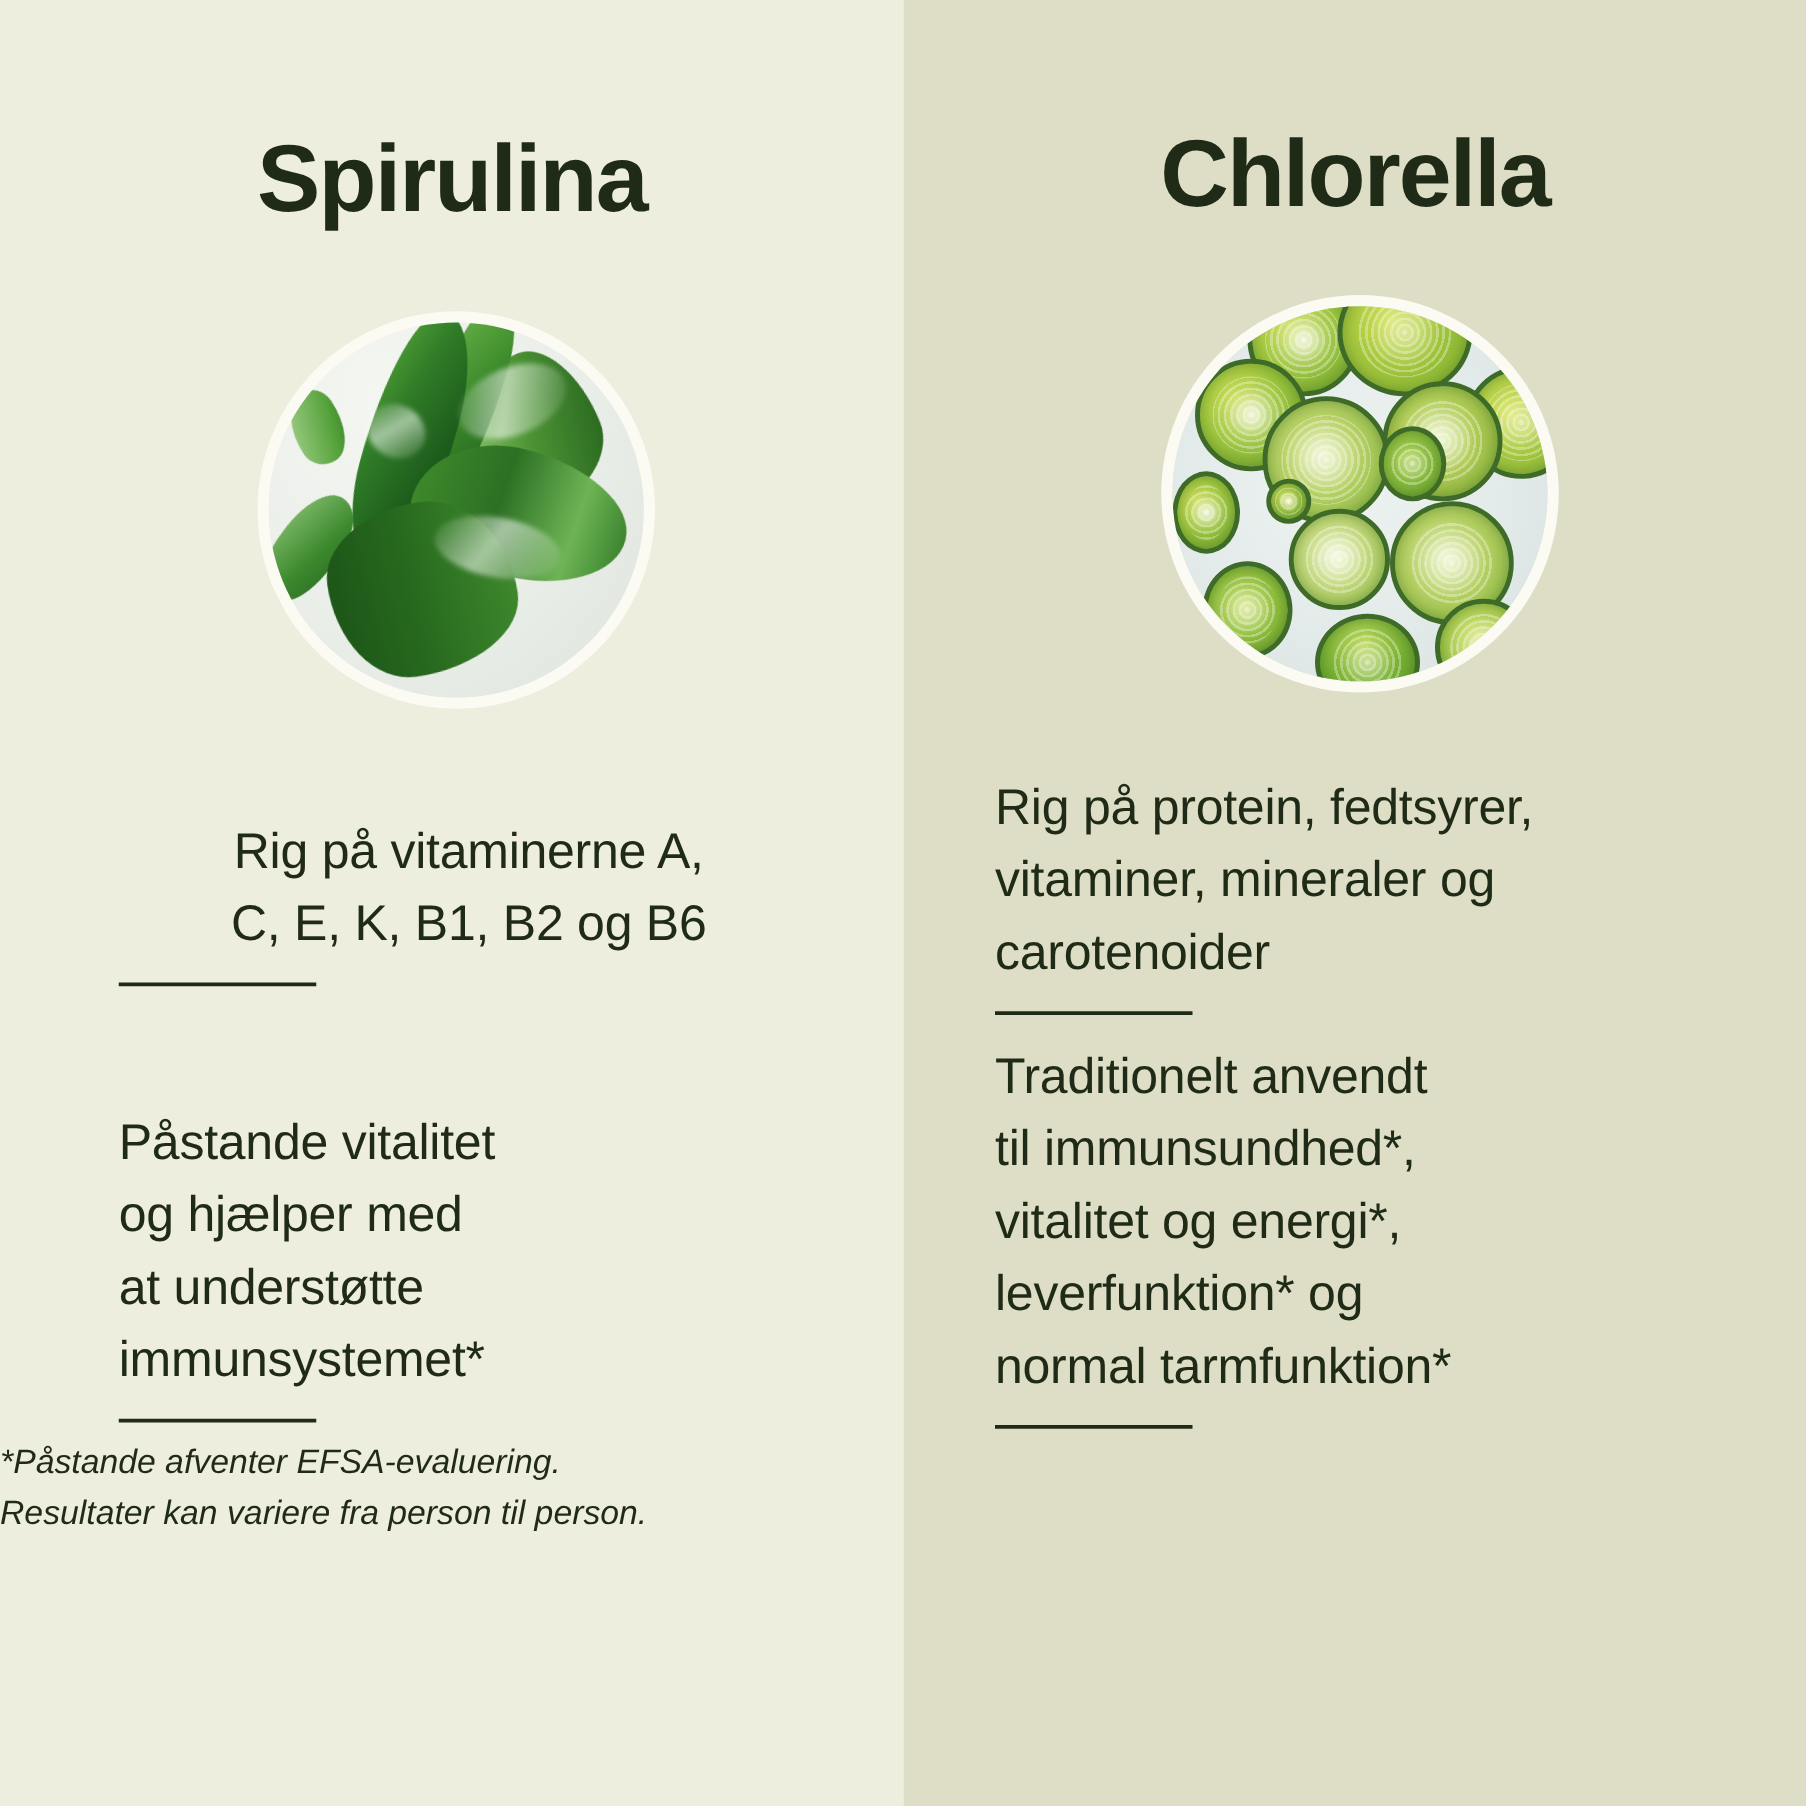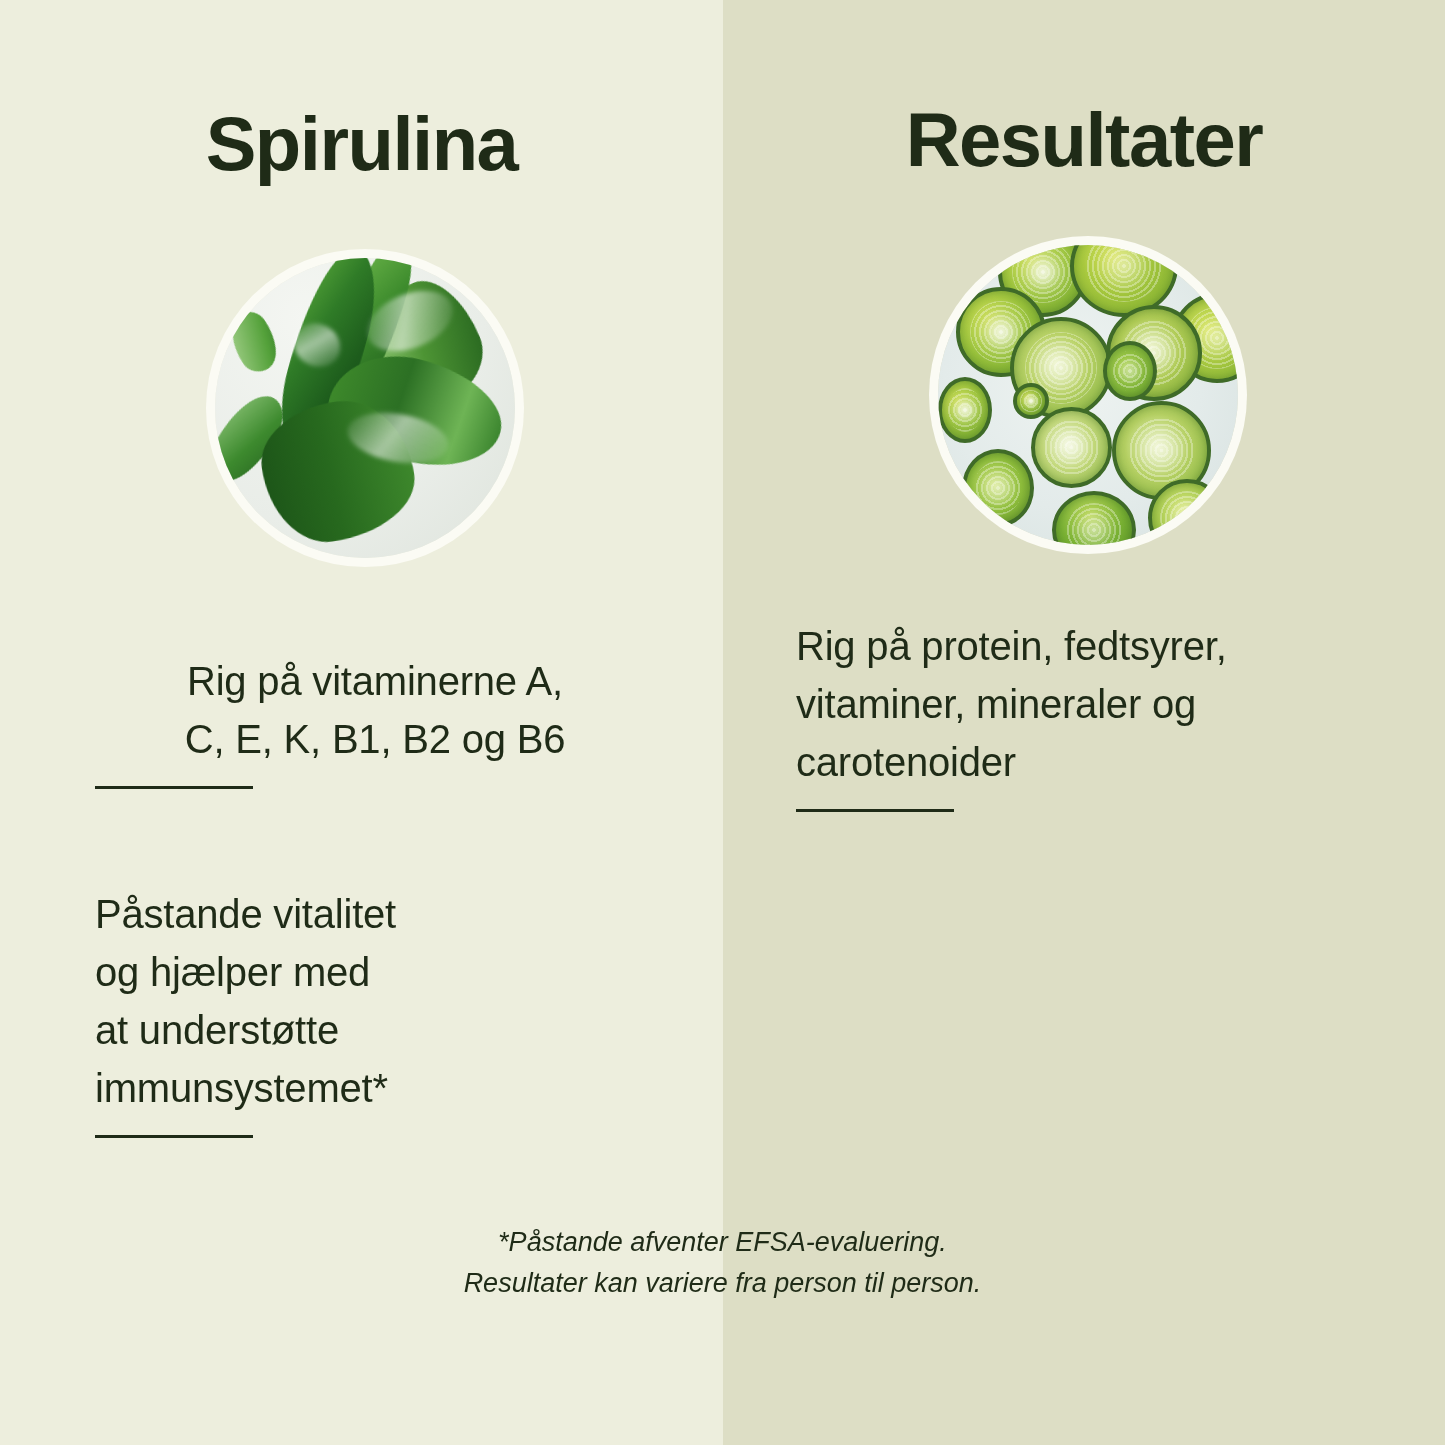--- a/index.html
+++ b/index.html
@@ -156,23 +156,23 @@
 
   .column.left  .text-block.b1 { left: 95px; top: 652px; width: 560px; text-align: center; }
   .column.left  .text-block.b2 { left: 95px; top: 885px; width: 560px; }
   .column.right .text-block.b1 { left: 73px; top: 598px; width: 600px; margin-top: 19px; }
   .column.right .text-block.b2 { left: 73px; top: 832px; width: 600px; }
 
   
   .footnote {
     position: absolute;
     left: 0;
-    top: 1222px;
+    top: 1149px;
     width: 1445px;
-    text-align: center;
+    text-align: left;
     font-style: italic;
     font-size: 27px;
     line-height: 1.5;
     color: #1F2B17;
     white-space: pre-line;
     font-family: "Liberation Sans", sans-serif;
   }
 </style>
 </head>
 <body>
@@ -213,21 +213,21 @@
 og hjælper med
 at understøtte
 immunsystemet*</div>
       <div class="rule"></div>
     </div>
 
   </div>
 
   <div class="column right">
 
-    <div class="col-title">Resultater</div>
+    <div class="col-title">Chlorella</div>
 
     <div class="circle-photo right-photo">
       <div class="photo-inner">
         <div class="micro-bg"></div>
         <div class="cell c1"></div>
         <div class="cell c2"></div>
         <div class="cell c3"></div>
         <div class="cell c6"></div>
         <div class="cell c11"></div>
         <div class="cell c4"></div>
@@ -242,19 +242,27 @@
       </div>
     </div>
 
     <div class="text-block b1">
       <div class="block-text">Rig på protein, fedtsyrer,
 vitaminer, mineraler og
 carotenoider</div>
       <div class="rule"></div>
     </div>
 
+    <div class="text-block b2">
+      <div class="block-text">Traditionelt anvendt
+til immunsundhed*,
+vitalitet og energi*,
+leverfunktion* og
+normal tarmfunktion*</div>
+      <div class="rule"></div>
+    </div>
 
   </div>
 
   <div class="footnote">*Påstande afventer EFSA-evaluering.
 Resultater kan variere fra person til person.</div>
 
 </div>
 
 </body></html>

